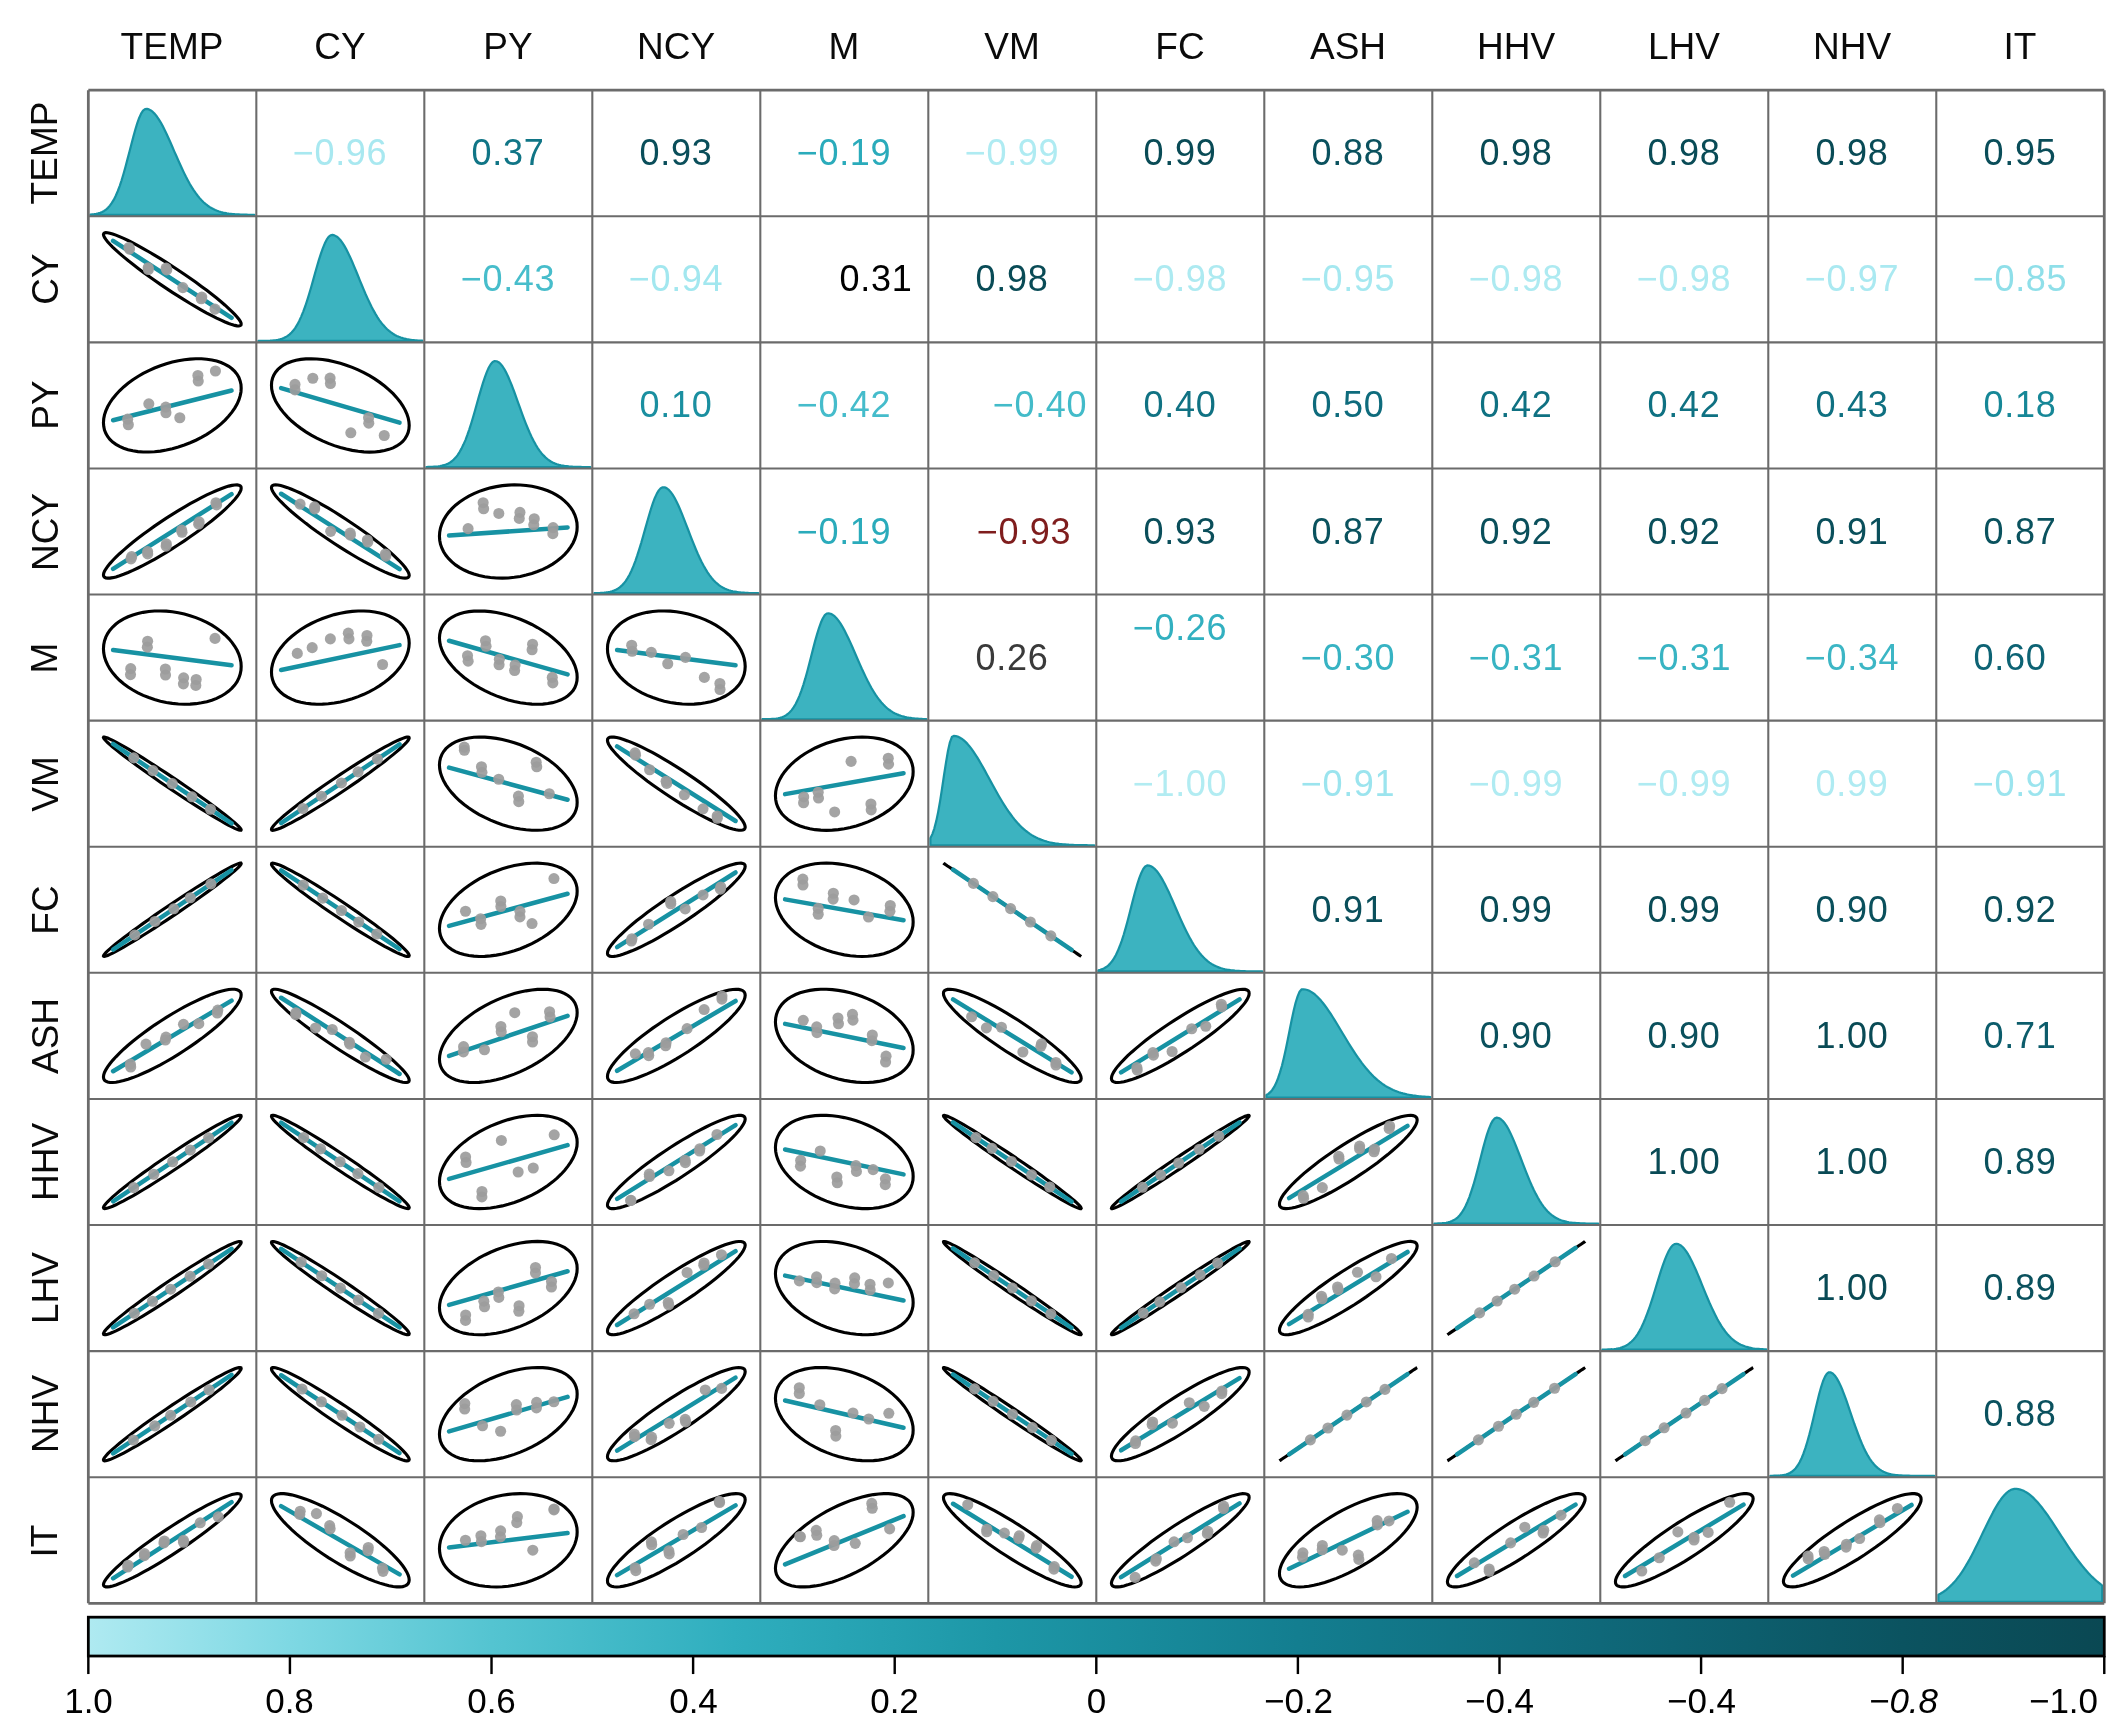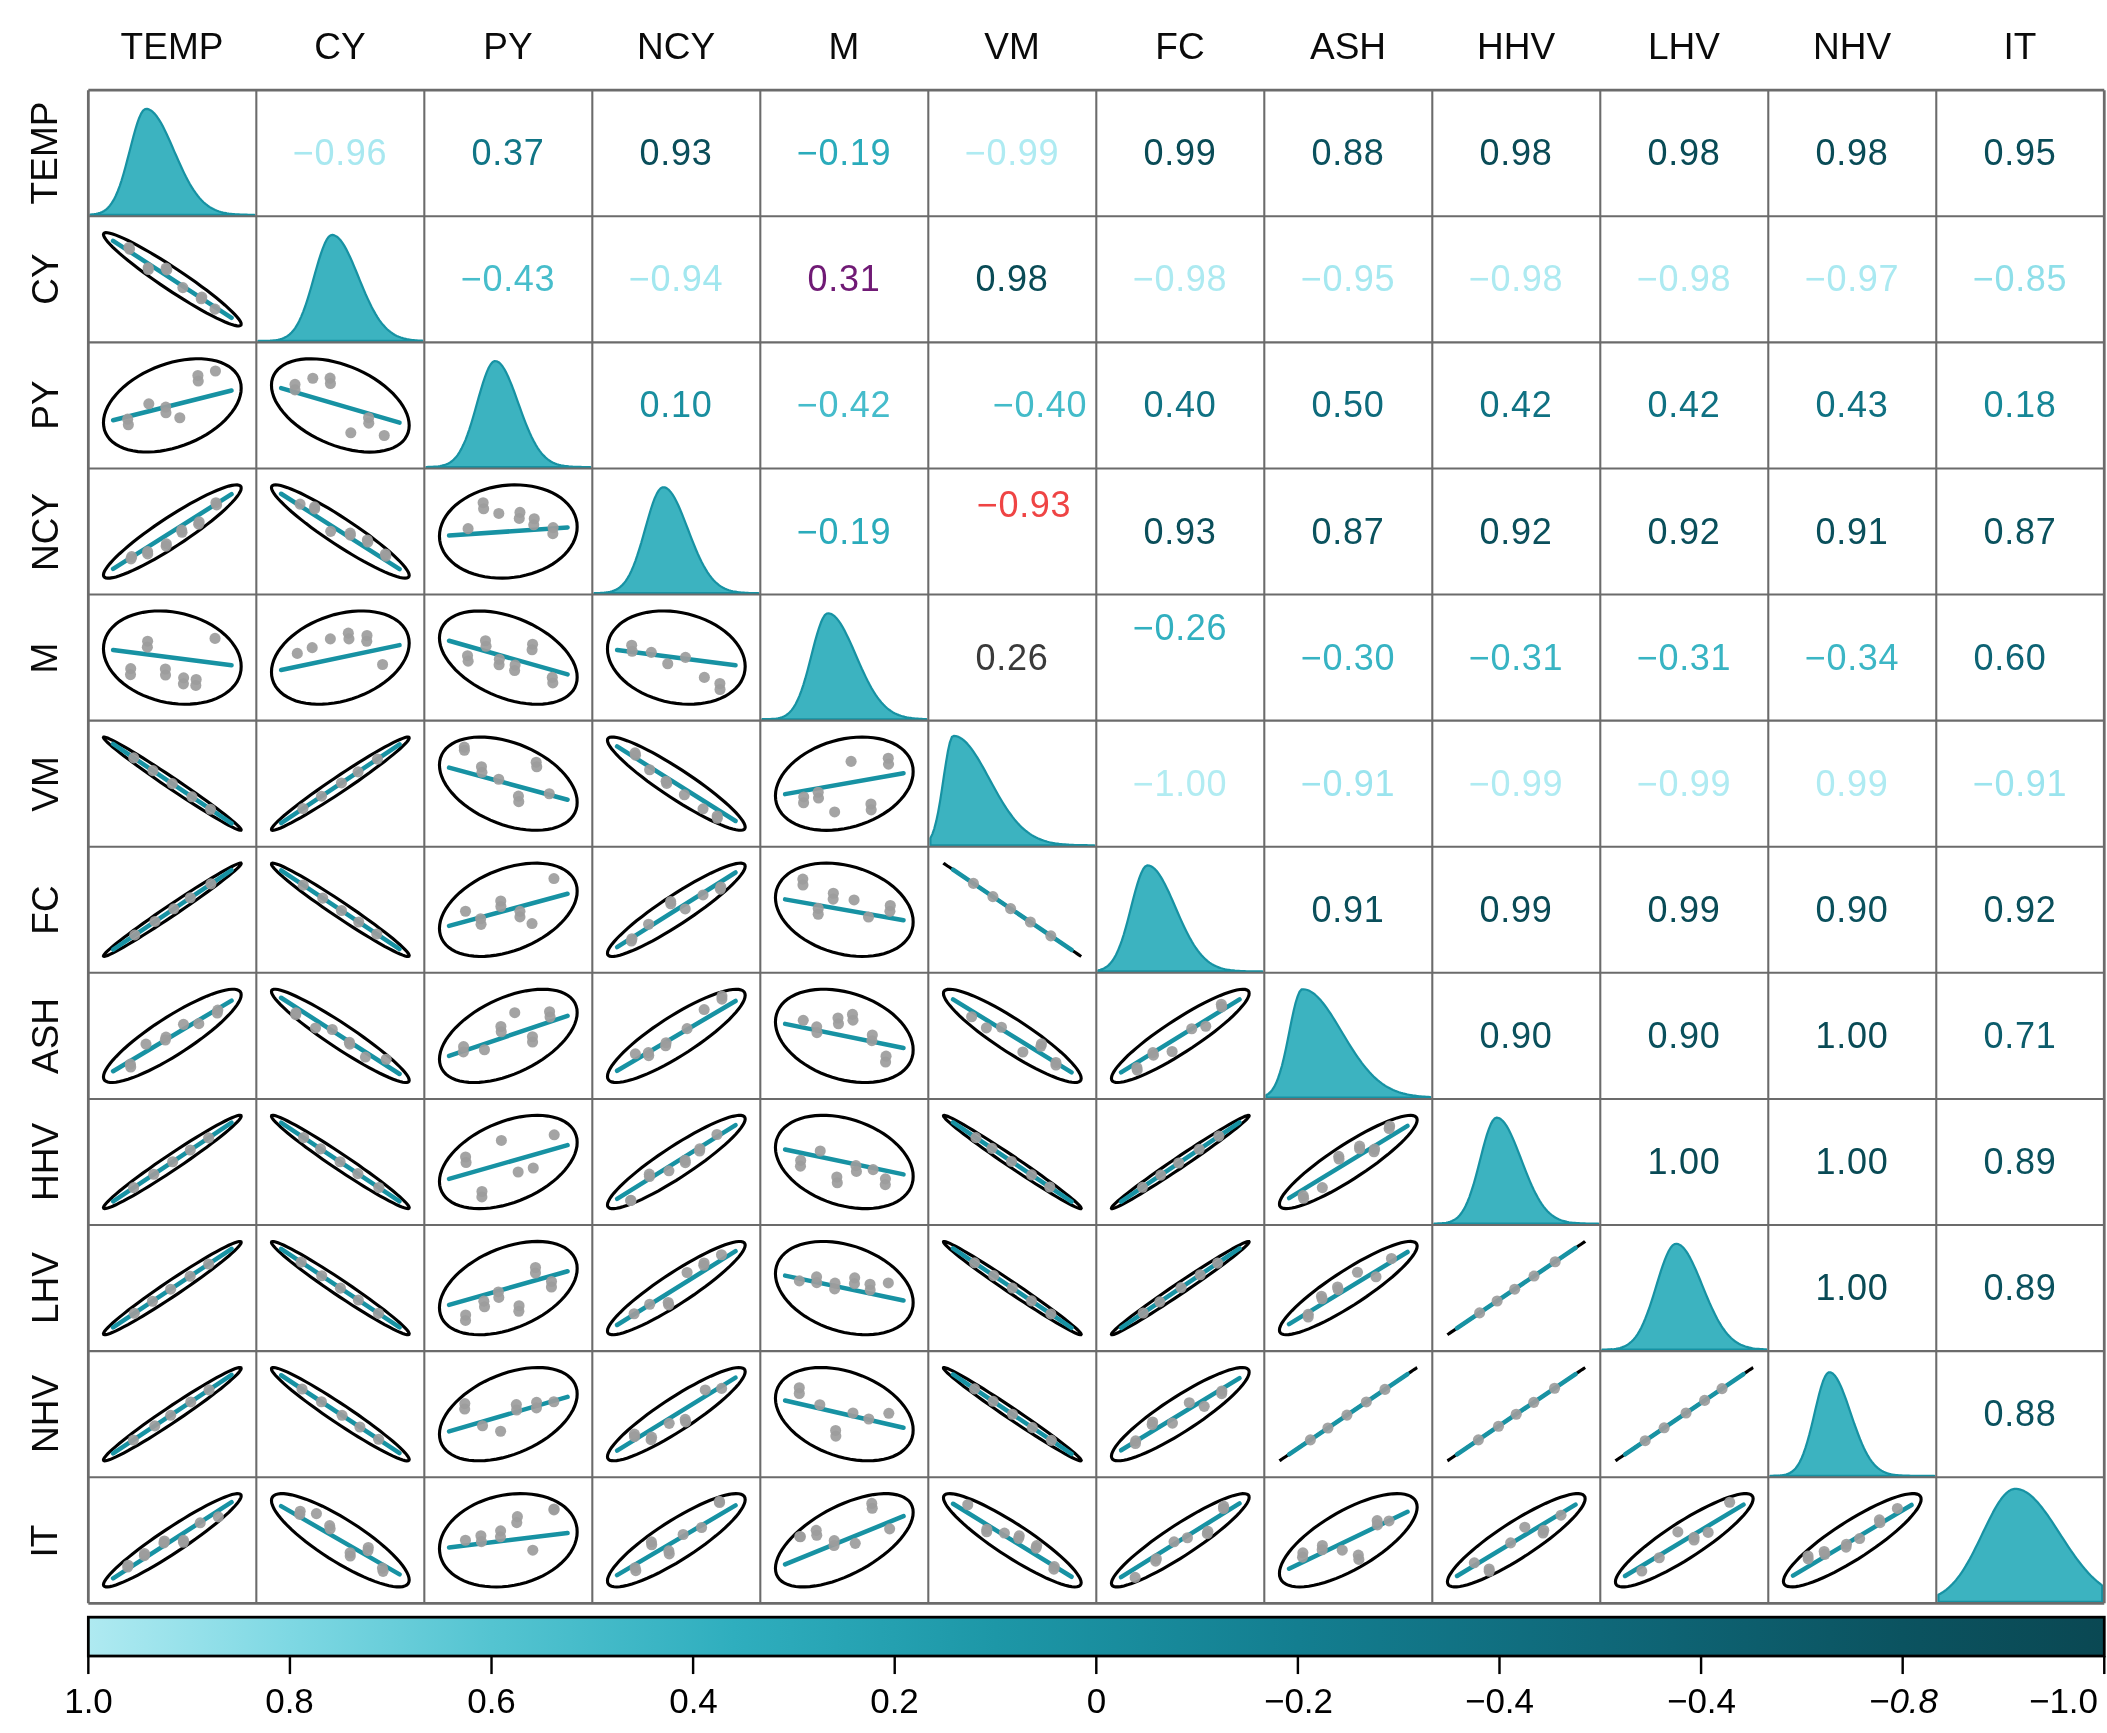--- a/index.html
+++ b/index.html
@@ -968,39 +968,39 @@
       <div class="corr" style="left: 760px; top: 90px; width: 168px; height: 126px; color: rgb(42, 171, 187);">−0.19</div>
       <div class="corr" style="left: 928px; top: 90px; width: 168px; height: 126px; color: rgb(175, 235, 242);">−0.99</div>
       <div class="corr" style="left: 1096px; top: 90px; width: 168px; height: 126px; color: rgb(9, 75, 86);">0.99</div>
       <div class="corr" style="left: 1264px; top: 90px; width: 168px; height: 126px; color: rgb(10, 81, 94);">0.88</div>
       <div class="corr" style="left: 1432px; top: 90px; width: 168px; height: 126px; color: rgb(9, 75, 86);">0.98</div>
       <div class="corr" style="left: 1600px; top: 90px; width: 168px; height: 126px; color: rgb(9, 75, 86);">0.98</div>
       <div class="corr" style="left: 1768px; top: 90px; width: 168px; height: 126px; color: rgb(9, 75, 86);">0.98</div>
       <div class="corr" style="left: 1936px; top: 90px; width: 168px; height: 126px; color: rgb(10, 77, 89);">0.95</div>
       <div class="corr" style="left: 424px; top: 216px; width: 168px; height: 126px; color: rgb(71, 189, 203);">−0.43</div>
       <div class="corr" style="left: 592px; top: 216px; width: 168px; height: 126px; color: rgb(162, 231, 239);">−0.94</div>
-      <div class="corr" style="left: 760px; top: 216px; width: 168px; height: 126px; color: #701a75;">0.31</div>
+      <div class="corr" style="left: 760px; top: 216px; width: 168px; height: 126px; color: #000000; padding-left: 32px;">0.31</div>
       <div class="corr" style="left: 928px; top: 216px; width: 168px; height: 126px; color: rgb(9, 75, 86);">0.98</div>
       <div class="corr" style="left: 1096px; top: 216px; width: 168px; height: 126px; color: rgb(173, 234, 241);">−0.98</div>
       <div class="corr" style="left: 1264px; top: 216px; width: 168px; height: 126px; color: rgb(165, 232, 240);">−0.95</div>
       <div class="corr" style="left: 1432px; top: 216px; width: 168px; height: 126px; color: rgb(173, 234, 241);">−0.98</div>
       <div class="corr" style="left: 1600px; top: 216px; width: 168px; height: 126px; color: rgb(173, 234, 241);">−0.98</div>
       <div class="corr" style="left: 1768px; top: 216px; width: 168px; height: 126px; color: rgb(170, 233, 241);">−0.97</div>
       <div class="corr" style="left: 1936px; top: 216px; width: 168px; height: 126px; color: rgb(143, 223, 233);">−0.85</div>
       <div class="corr" style="left: 592px; top: 342px; width: 168px; height: 126px; color: rgb(26, 143, 160);">0.10</div>
       <div class="corr" style="left: 760px; top: 342px; width: 168px; height: 126px; color: rgb(69, 188, 203);">−0.42</div>
       <div class="corr" style="left: 928px; top: 342px; width: 168px; height: 126px; color: rgb(67, 187, 201); padding-left: 28px;">−0.40</div>
       <div class="corr" style="left: 1096px; top: 342px; width: 168px; height: 126px; color: rgb(16, 114, 131);">0.40</div>
       <div class="corr" style="left: 1264px; top: 342px; width: 168px; height: 126px; color: rgb(14, 107, 124);">0.50</div>
       <div class="corr" style="left: 1432px; top: 342px; width: 168px; height: 126px; color: rgb(15, 113, 130);">0.42</div>
       <div class="corr" style="left: 1600px; top: 342px; width: 168px; height: 126px; color: rgb(15, 113, 130);">0.42</div>
       <div class="corr" style="left: 1768px; top: 342px; width: 168px; height: 126px; color: rgb(15, 112, 129);">0.43</div>
       <div class="corr" style="left: 1936px; top: 342px; width: 168px; height: 126px; color: rgb(22, 135, 151);">0.18</div>
       <div class="corr" style="left: 760px; top: 469px; width: 168px; height: 126px; color: rgb(42, 171, 187);">−0.19</div>
-      <div class="corr" style="left: 928px; top: 442px; width: 192px; height: 126px; color: #ef4444;">−0.93</div>
+      <div class="corr" style="left: 928px; top: 469px; width: 192px; height: 126px; color: #7f1d1d;">−0.93</div>
       <div class="corr" style="left: 1096px; top: 469px; width: 168px; height: 126px; color: rgb(10, 78, 90);">0.93</div>
       <div class="corr" style="left: 1264px; top: 469px; width: 168px; height: 126px; color: rgb(10, 82, 94);">0.87</div>
       <div class="corr" style="left: 1432px; top: 469px; width: 168px; height: 126px; color: rgb(10, 79, 91);">0.92</div>
       <div class="corr" style="left: 1600px; top: 469px; width: 168px; height: 126px; color: rgb(10, 79, 91);">0.92</div>
       <div class="corr" style="left: 1768px; top: 469px; width: 168px; height: 126px; color: rgb(10, 79, 91);">0.91</div>
       <div class="corr" style="left: 1936px; top: 469px; width: 168px; height: 126px; color: rgb(10, 82, 94);">0.87</div>
       <div class="corr" style="left: 928px; top: 595px; width: 168px; height: 126px; color: rgb(58, 58, 58);">0.26</div>
       <div class="corr" style="left: 1096px; top: 565px; width: 168px; height: 126px; color: rgb(50, 176, 192); text-align: right;">−0.26</div>
       <div class="corr" style="left: 1264px; top: 595px; width: 168px; height: 126px; color: rgb(55, 179, 195);">−0.30</div>
       <div class="corr" style="left: 1432px; top: 595px; width: 168px; height: 126px; color: rgb(56, 180, 195);">−0.31</div>

